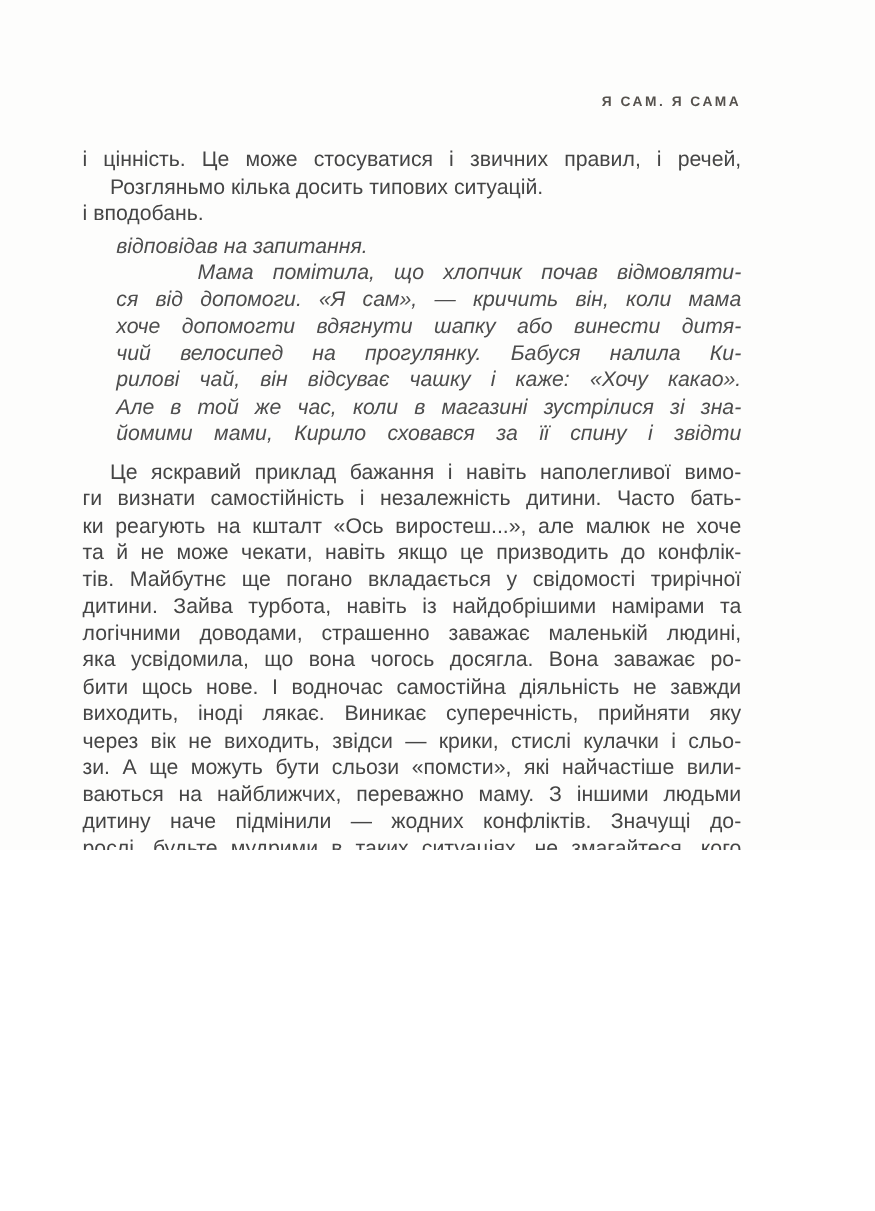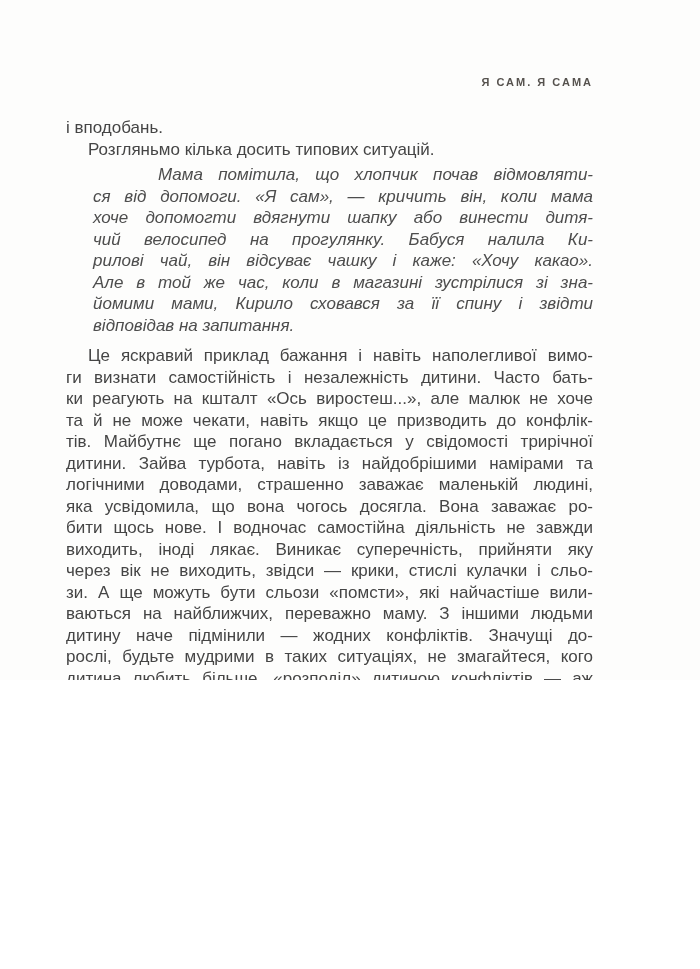--- a/index.html
+++ b/index.html
@@ -84,34 +84,35 @@
 </style>
 </head>
 <body>
 
 <div class="page">
   <div class="content">
 
     <div class="running-header">Я САМ. Я САМА</div>
 
     <div class="intro">
+      <div class="body-text just">і цінність. Це може стосуватися і звичних правил, і речей,</div>
+      <div class="body-text lastline indent1">Розгляньмо кілька досить типових ситуацій.</div>
       <div class="body-text lastline">і вподобань.</div>
-      <div class="body-text lastline indent1">Розгляньмо кілька досить типових ситуацій.</div>
     </div>
 
 
     <div class="quote q1">
+      <div class="body-text lastline">відповідав на запитання.</div>
       <div class="body-text just quote-first-indent">Мама помітила, що хлопчик почав відмовляти-
 ся від допомоги. «Я сам», — кричить він, коли мама
 хоче допомогти вдягнути шапку або винести дитя-
 чий велосипед на прогулянку. Бабуся налила Ки-
 рилові чай, він відсуває чашку і каже: «Хочу какао».
 Але в той же час, коли в магазині зустрілися зі зна-
 йомими мами, Кирило сховався за її спину і звідти</div>
-      <div class="body-text lastline">відповідав на запитання.</div>
     </div>
 
     <div class="commentary">
       <div class="body-text just indent1">Це яскравий приклад бажання і навіть наполегливої вимо-
 ги визнати самостійність і незалежність дитини. Часто бать-
 ки реагують на кшталт «Ось виростеш...», але малюк не хоче
 та й не може чекати, навіть якщо це призводить до конфлік-
 тів. Майбутнє ще погано вкладається у свідомості трирічної
 дитини. Зайва турбота, навіть із найдобрішими намірами та
 логічними доводами, страшенно заважає маленькій людині,

